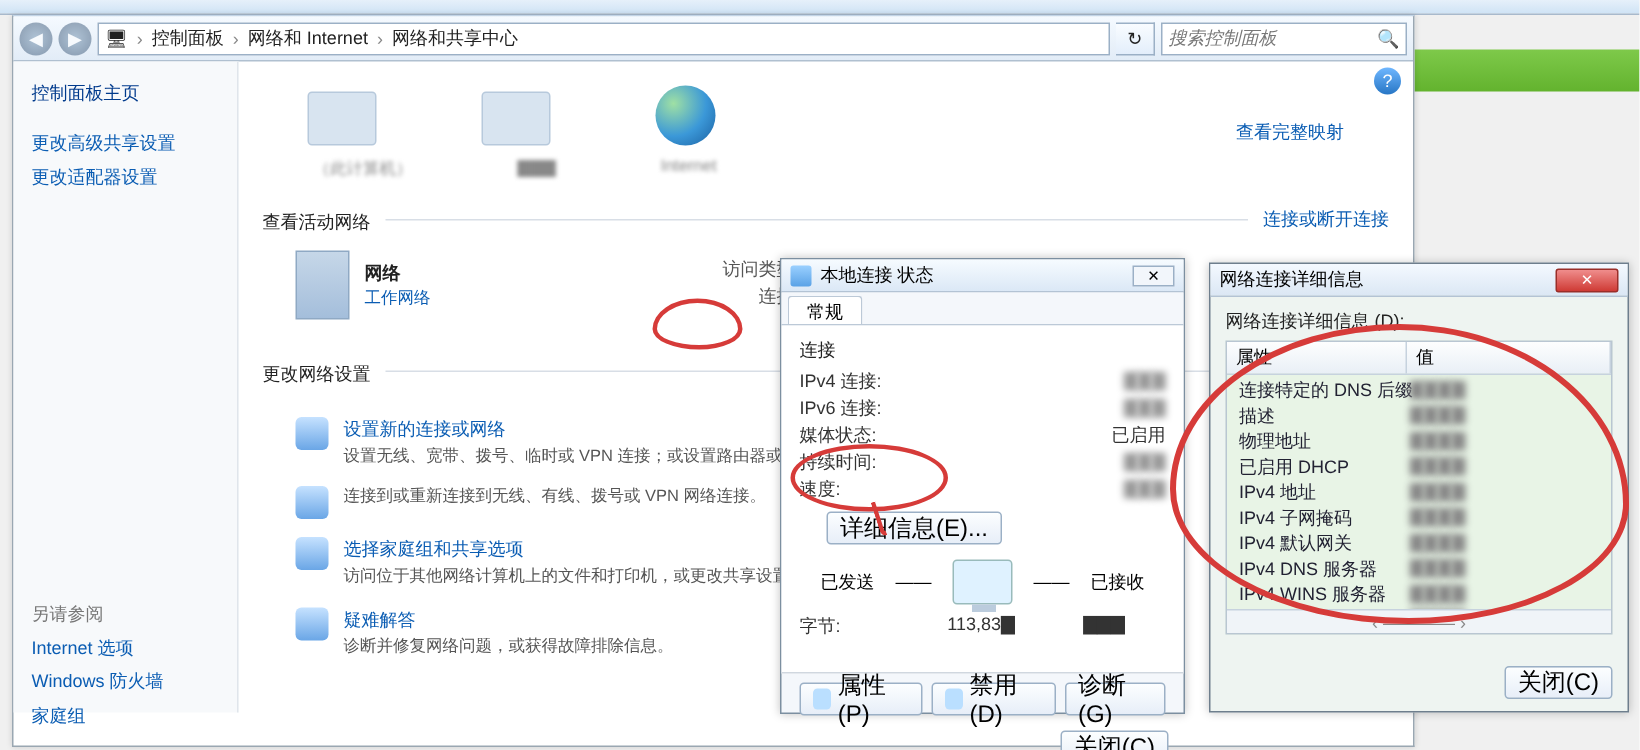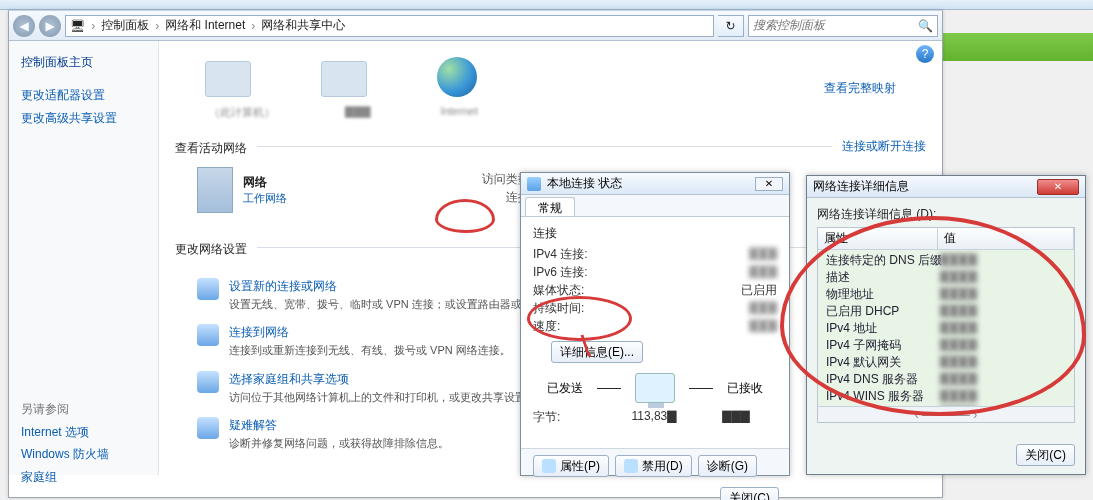--- a/index.html
+++ b/index.html
@@ -21,21 +21,21 @@
                 background:radial-gradient(#6fa8dc,#2d5f9a); display:flex; align-items:center;
                 justify-content:center; color:#fff; font-size:12px; }
   .nav-circle.dis { filter:grayscale(.5) opacity(.6); }
   .addr-field { flex:1; height:22px; background:#fff; border:1px solid #9bb0c6;
                 display:flex; align-items:center; padding:0 4px; gap:6px; }
   .addr-field .sep{ color:#888; }
   .addr-field .seg{ cursor:default; }
   .refresh-btn { width:26px; height:22px; border:1px solid #9bb0c6; border-left:none;
                  background:linear-gradient(#f9fcff,#e3eefb); display:flex;align-items:center;
                  justify-content:center; font-size:12px; }
-  .search-field { width:190px; height:22px; background:#fff; border:1px solid #9bb0c6;
+  .search-field { width:164px; height:22px; background:#fff; border:1px solid #9bb0c6;
                   display:flex; align-items:center; padding:0 4px; color:#777; font-style:italic;}
   .search-field .mag{ margin-left:auto; font-style:normal; color:#5a7fa8; }
 
   .cp-menu { height:22px; border-bottom:1px solid #d0d6dc;
              background:linear-gradient(#f8fbff,#ecf2f9); display:flex; align-items:center;
              padding:0 6px; gap:14px; color:#222; }
 
   .cp-body { display:flex; height:calc(100% - 52px); }
   .cp-side { width:150px; border-right:1px solid #e0e5eb; padding:10px 12px; line-height:1.9;
              background:#f7f9fb; }
@@ -99,21 +99,21 @@
   .dlg-body{ padding:8px 12px 6px; background:#fff; height:calc(100% - 70px);
              border-bottom:1px solid #d0d7df;}
   .grp-title{ color:#222; margin-bottom:4px;}
   .kv{ display:flex; font-size:12px; color:#333; margin:1px 0;}
   .kv .k{ width:80px; }
   .kv .v{ flex:1; text-align:right; color:#333; }
   .kv .v.blur{ color:transparent; text-shadow:0 0 5px #999; }
   .btn{ display:inline-flex; align-items:center; justify-content:center;
         height:22px; padding:0 8px; border:1px solid #9bb0c6;
         background:linear-gradient(#fcfeff,#e7eef8); border-radius:3px;
-        font-size:12px; cursor:default; gap:4px;}
+        font-size:16px; cursor:default; gap:4px;}
   .btn .ic{ width:14px; height:14px; background:#badfff; border-radius:3px;}
   .activity{ display:flex; align-items:center; justify-content:center; gap:14px;
              margin:6px 0;}
   .activity .pc{ width:40px; height:30px; border:1px solid #9bb; background:#dff2ff;
                  border-radius:3px; position:relative;}
   .activity .pc::after{ content:""; position:absolute; left:12px; bottom:-6px;
      width:16px; height:5px; background:#bcd; }
   .dlg-footer{ display:flex; gap:6px; padding:6px 12px; justify-content:flex-start;}
   .dlg-close{ display:flex; justify-content:flex-end; padding:4px 10px 8px;}
   .anno2{ position:absolute; left:527px; top:296px; width:105px; height:45px;
@@ -175,22 +175,22 @@
       <span class="mag">🔍</span>
     </div>
   </div>
 
 
   <div class="cp-body">
 
     <div class="cp-side">
       <div class="home">控制面板主页</div>
       <div style="height:10px"></div>
+      <a>更改高级共享设置</a>
       <a>更改适配器设置</a>
-      <a>更改高级共享设置</a>
       <div class="footer">
         <span class="mut">另请参阅</span>
         <a>Internet 选项</a>
         <a>Windows 防火墙</a>
         <a>家庭组</a>
       </div>
     </div>
 
     <div class="cp-main">
       <div class="help-q">?</div>
@@ -241,21 +241,20 @@
         <div class="task">
             <div class="tico"></div>
           <div class="tt">
             <a>设置新的连接或网络</a>
             <div class="desc">设置无线、宽带、拨号、临时或 VPN 连接；或设置路由器或访问点。</div>
           </div>
           </div>
         <div class="task">
             <div class="tico"></div>
           <div class="tt">
-            <a>连接到网络</a>
             <div class="desc">连接到或重新连接到无线、有线、拨号或 VPN 网络连接。</div>
           </div>
           </div>
         <div class="task">
             <div class="tico"></div>
           <div class="tt">
             <a>选择家庭组和共享选项</a>
             <div class="desc">访问位于其他网络计算机上的文件和打印机，或更改共享设置。</div>
           </div>
           </div>

